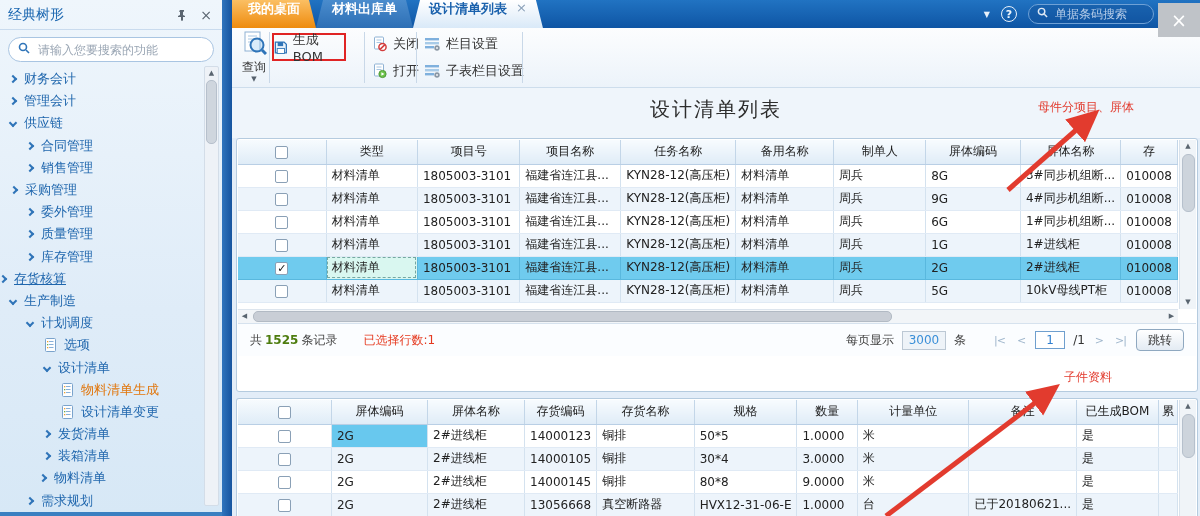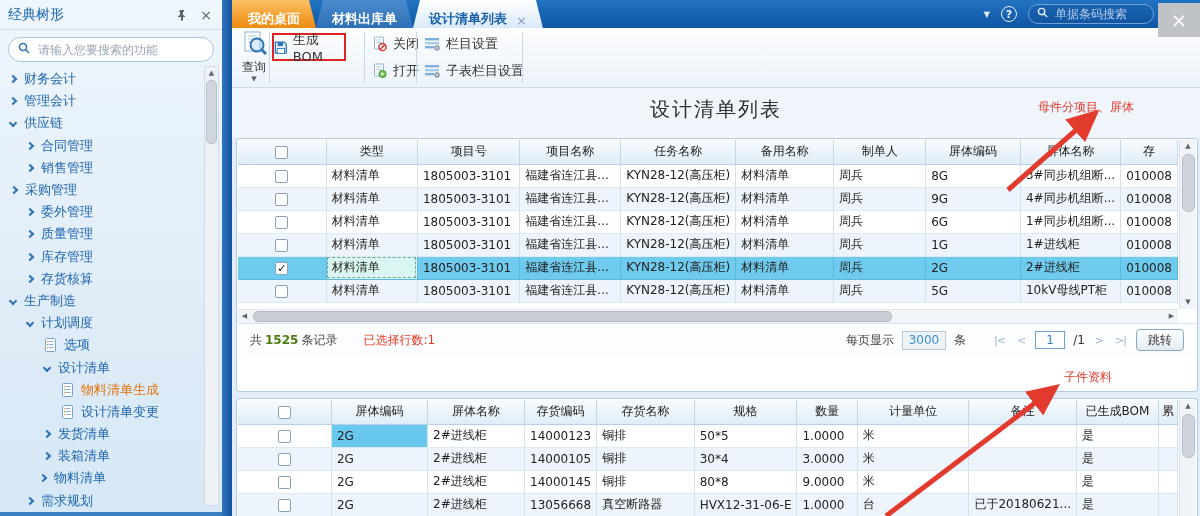--- a/index.html
+++ b/index.html
@@ -37,21 +37,21 @@
   .sb-bottom{position:absolute;left:0;bottom:0;width:222px;height:4px;background:#3a7fc1;}
   .v-divider{position:absolute;left:222px;top:0;width:10px;height:516px;
     background:linear-gradient(90deg,#2f74bd,#16549f);}
 
   
   .main{position:absolute;left:232px;top:0;right:0;height:516px;background:#fff;}
 
   
   .tabbar{position:relative;height:28px;background:linear-gradient(180deg,#2173c2,#0e55a4);
     display:flex;align-items:stretch;}
-  .tab{height:28px;display:flex;align-items:flex-end;padding:0 16px;color:#fff;font-size:13px;
+  .tab{height:28px;display:flex;align-items:flex-start;padding:0 16px;color:#fff;font-size:13px;
     font-weight:bold;cursor:pointer;clip-path:polygon(7px 0,calc(100% - 7px) 0,100% 100%,0 100%);}
   .tab.orange{background:linear-gradient(180deg,#fbbf63,#ee8b0e);
     clip-path:polygon(0 0,calc(100% - 7px) 0,100% 100%,0 100%);}
   .tab.blue{background:linear-gradient(180deg,#4a8ccd,#2d6fb5);}
   .tab.active{background:linear-gradient(180deg,#ffffff,#d9e9f8);color:#1b62ad;}
   .tab .tclose{margin-left:9px;color:#8aa0b8;font-weight:normal;font-size:13px;}
   .tb-right{position:absolute;right:46px;top:0;height:28px;display:flex;align-items:center;gap:11px;}
   .tb-caret{color:#e8f1fa;font-size:8px;cursor:pointer;}
   .tb-help{width:16px;height:16px;border:1.5px solid #e8f1fa;border-radius:50%;color:#eef5fc;
     font-size:11px;display:flex;align-items:center;justify-content:center;cursor:pointer;font-weight:bold;}
@@ -196,21 +196,21 @@
           <span>委外管理</span>
         </div>
         <div class="tree-item" style="padding-left: 27px;">
           <span class="chev right"></span>
           <span>质量管理</span>
         </div>
         <div class="tree-item" style="padding-left: 27px;">
           <span class="chev right"></span>
           <span>库存管理</span>
         </div>
-        <div class="tree-item" style="padding-left: 27px;">
+        <div class="tree-item" style=" text-decoration: underline;">
           <span class="chev right"></span>
           <span>存货核算</span>
         </div>
         <div class="tree-item" style="padding-left: 10px;">
           <span class="chev down"></span>
           <span>生产制造</span>
         </div>
         <div class="tree-item" style="padding-left: 27px;">
           <span class="chev down"></span>
           <span>计划调度</span>

